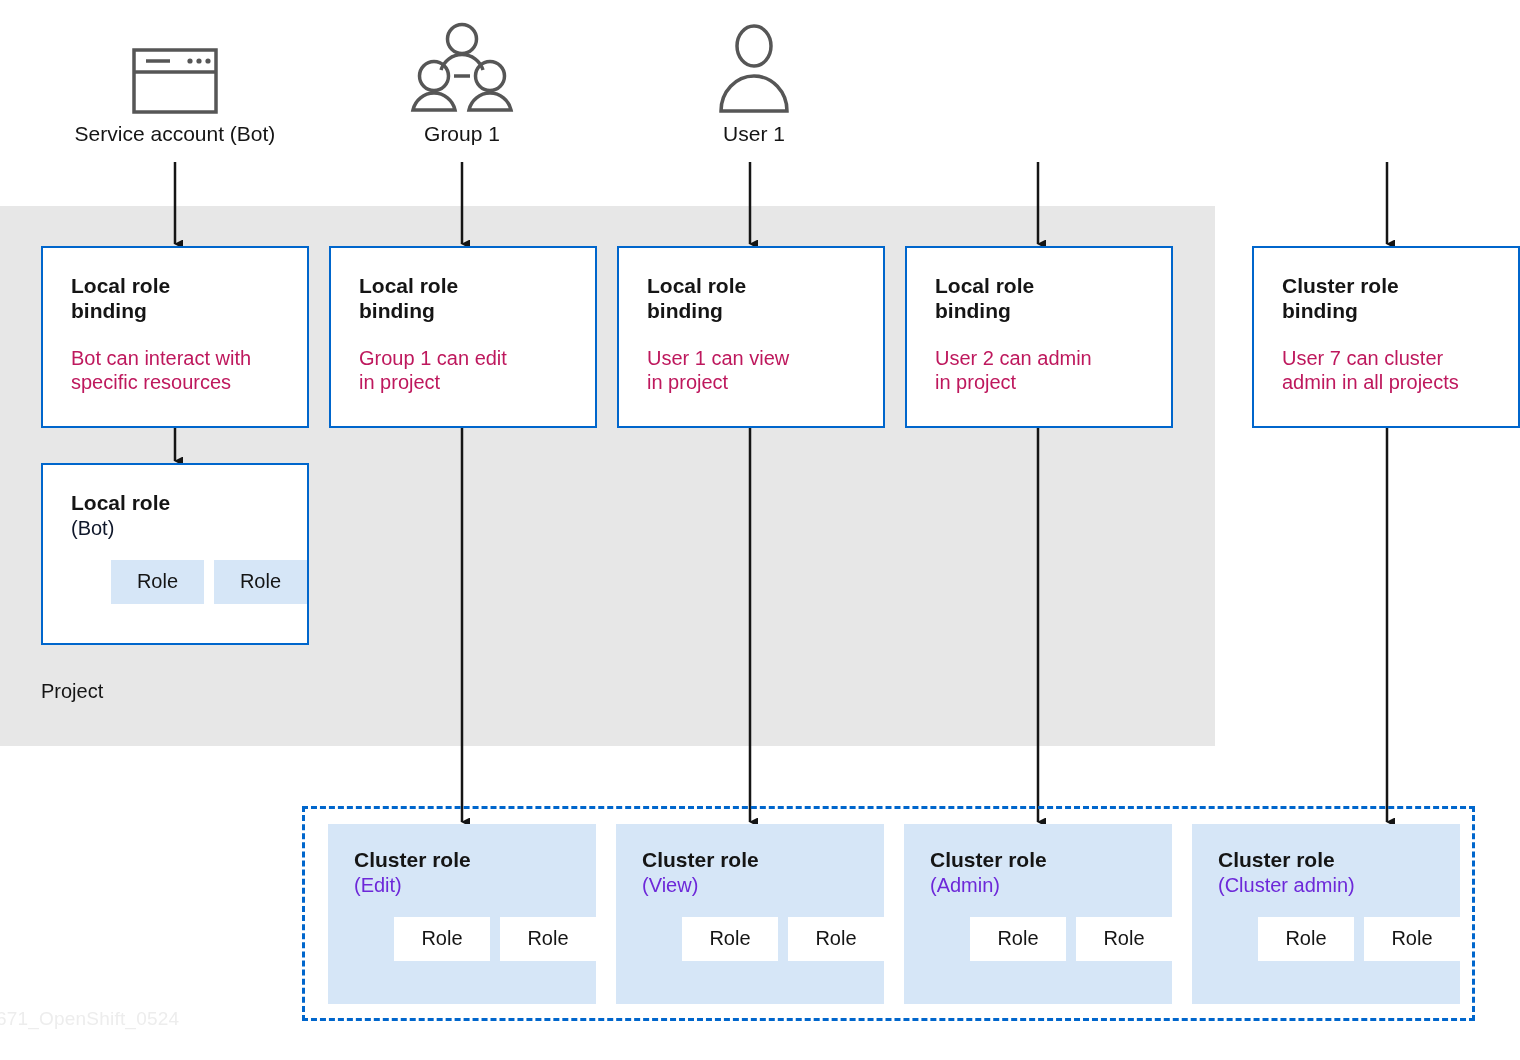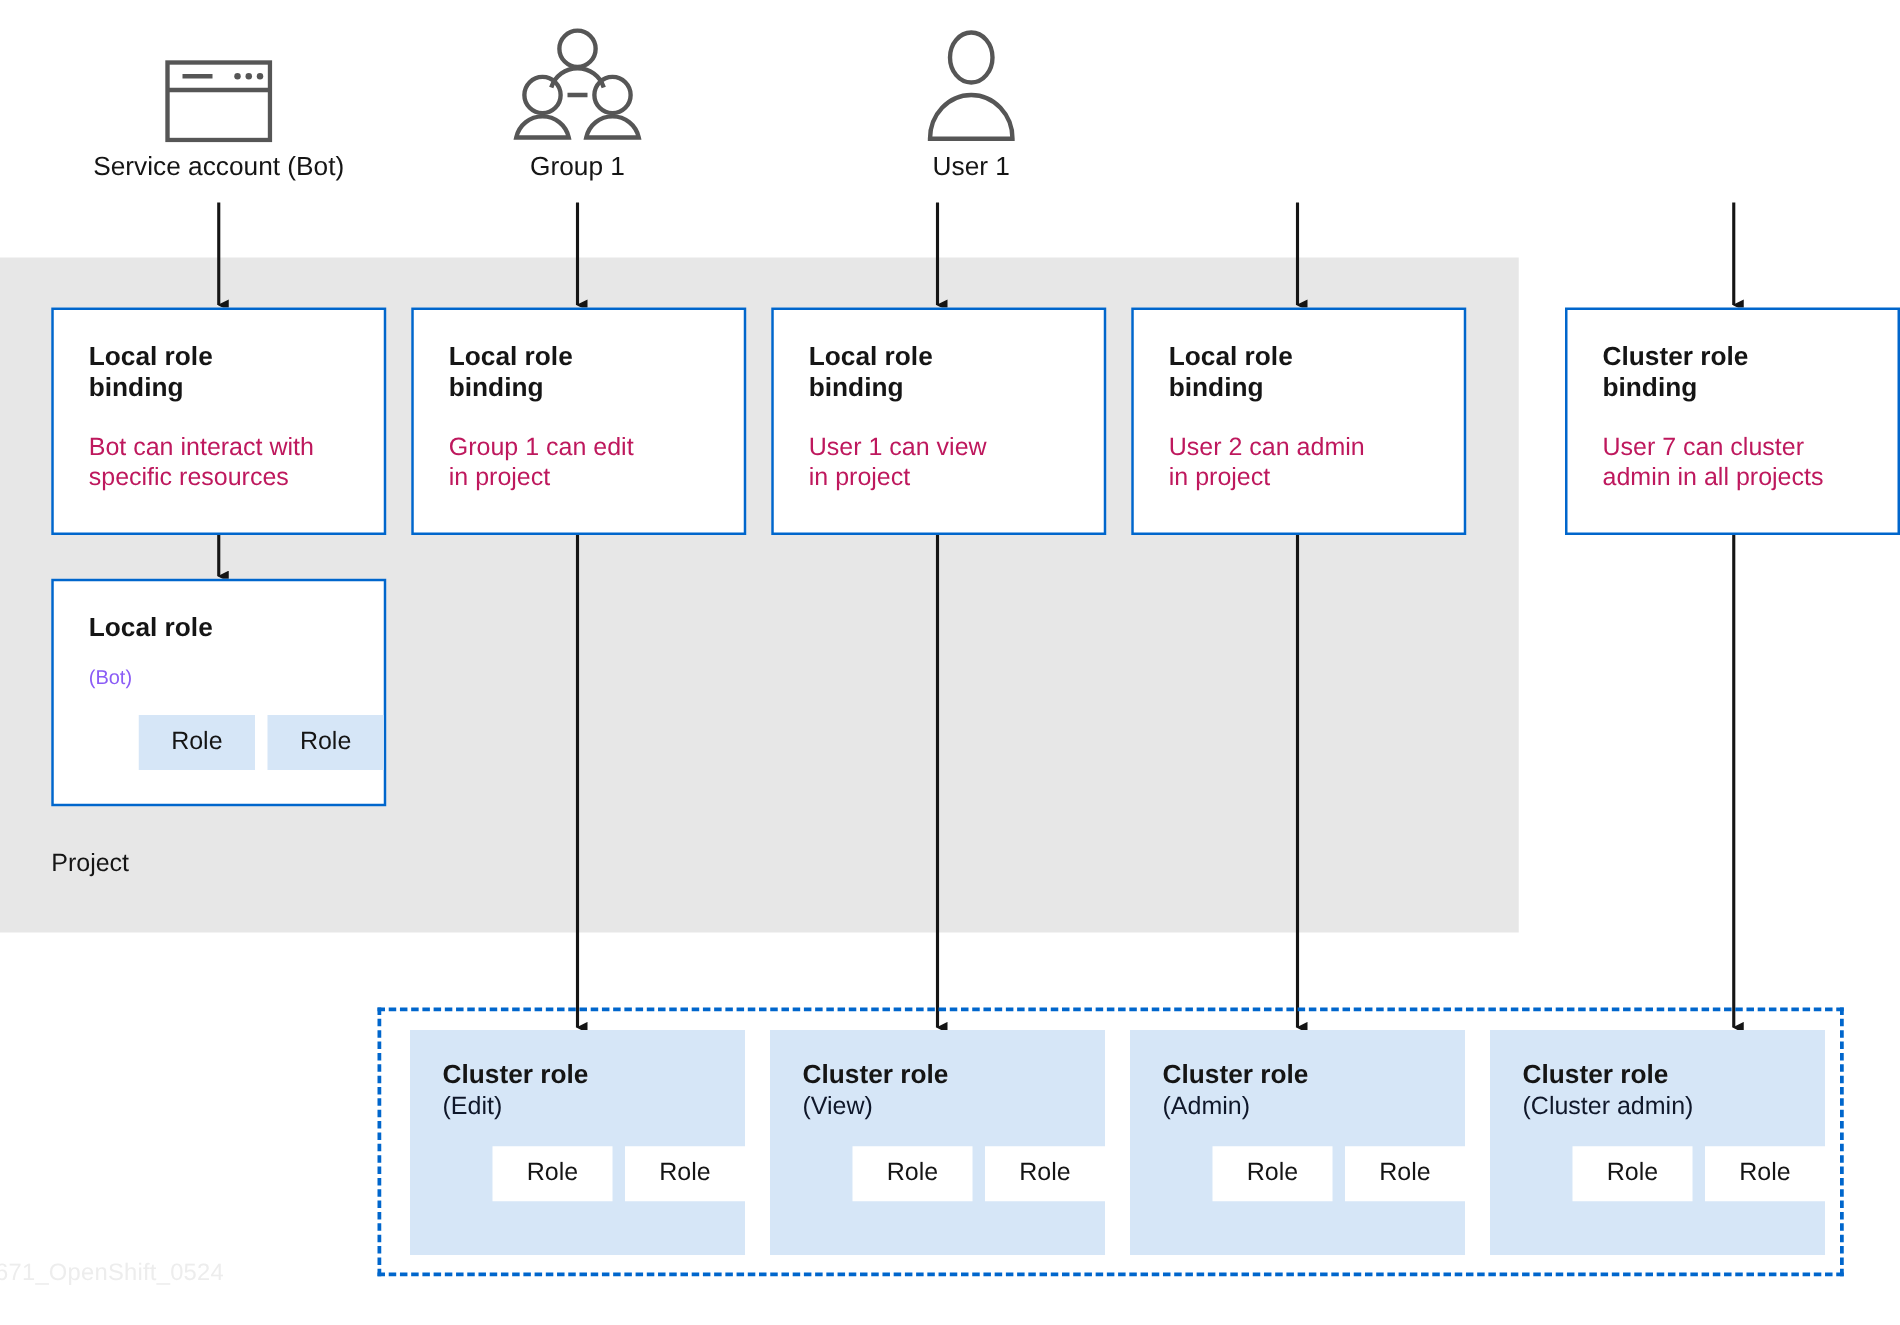--- a/index.html
+++ b/index.html
@@ -97,24 +97,23 @@
     border: 2px solid #0066cc;
     padding: 26px 0 0 28px;
   }
   .localrole-box .title {
     font-size: 21px;
     font-weight: bold;
     line-height: 1.18;
     color: #151515;
   }
   .localrole-box .subtitle {
-    font-size: 16px;
+    font-size: 20px;
     line-height: 1.2;
-    color: #8b5cf6;
-    margin-top: 17px;
+    color: #0f172a;
   }
   .chip-row {
     display: flex;
     gap: 10px;
     margin-top: 20px;
     padding-left: 40px;
   }
   .chip-blue {
     width: 100px;
     height: 44px;
@@ -144,21 +143,21 @@
   }
   .cluster-card .title {
     font-size: 21px;
     font-weight: bold;
     line-height: 1.18;
     color: #151515;
   }
   .cluster-card .subtitle {
     font-size: 20px;
     line-height: 1.2;
-    color: #0f172a;
+    color: #6d28d9;
   }
   .chip-white {
     width: 96px;
     height: 44px;
     background: #ffffff;
     display: flex;
     align-items: center;
     justify-content: center;
     font-size: 20px;
     color: #151515;
@@ -225,21 +224,21 @@
         <circle cx="24" cy="54" r="14.5" fill="none" stroke="#565656" stroke-width="3.5"></circle>
         <path d="M3 88 A21.5 21.5 0 0 1 45 88 Z" fill="none" stroke="#565656" stroke-width="3.5"></path>
         <circle cx="80" cy="54" r="14.5" fill="none" stroke="#565656" stroke-width="3.5"></circle>
         <path d="M59 88 A21.5 21.5 0 0 1 101 88 Z" fill="none" stroke="#565656" stroke-width="3.5"></path>
         <line x1="44" y1="54" x2="60" y2="54" stroke="#565656" stroke-width="3.5"></line>
       </svg>
     </div>
     <div class="caption">Group 1</div>
   </div>
 
-  <div class="actor" style="left:667px; top:22px;">
+  <div class="actor" style="left:644px; top:22px;">
     <div class="icon">
       <svg width="76" height="92" viewBox="0 0 76 92">
         <ellipse cx="38" cy="24" rx="17" ry="20" fill="none" stroke="#565656" stroke-width="3.5"></ellipse>
         <path d="M5 89 A33 35 0 0 1 71 89 Z" fill="none" stroke="#565656" stroke-width="3.5"></path>
       </svg>
     </div>
     <div class="caption">User 1</div>
   </div>
 
 

